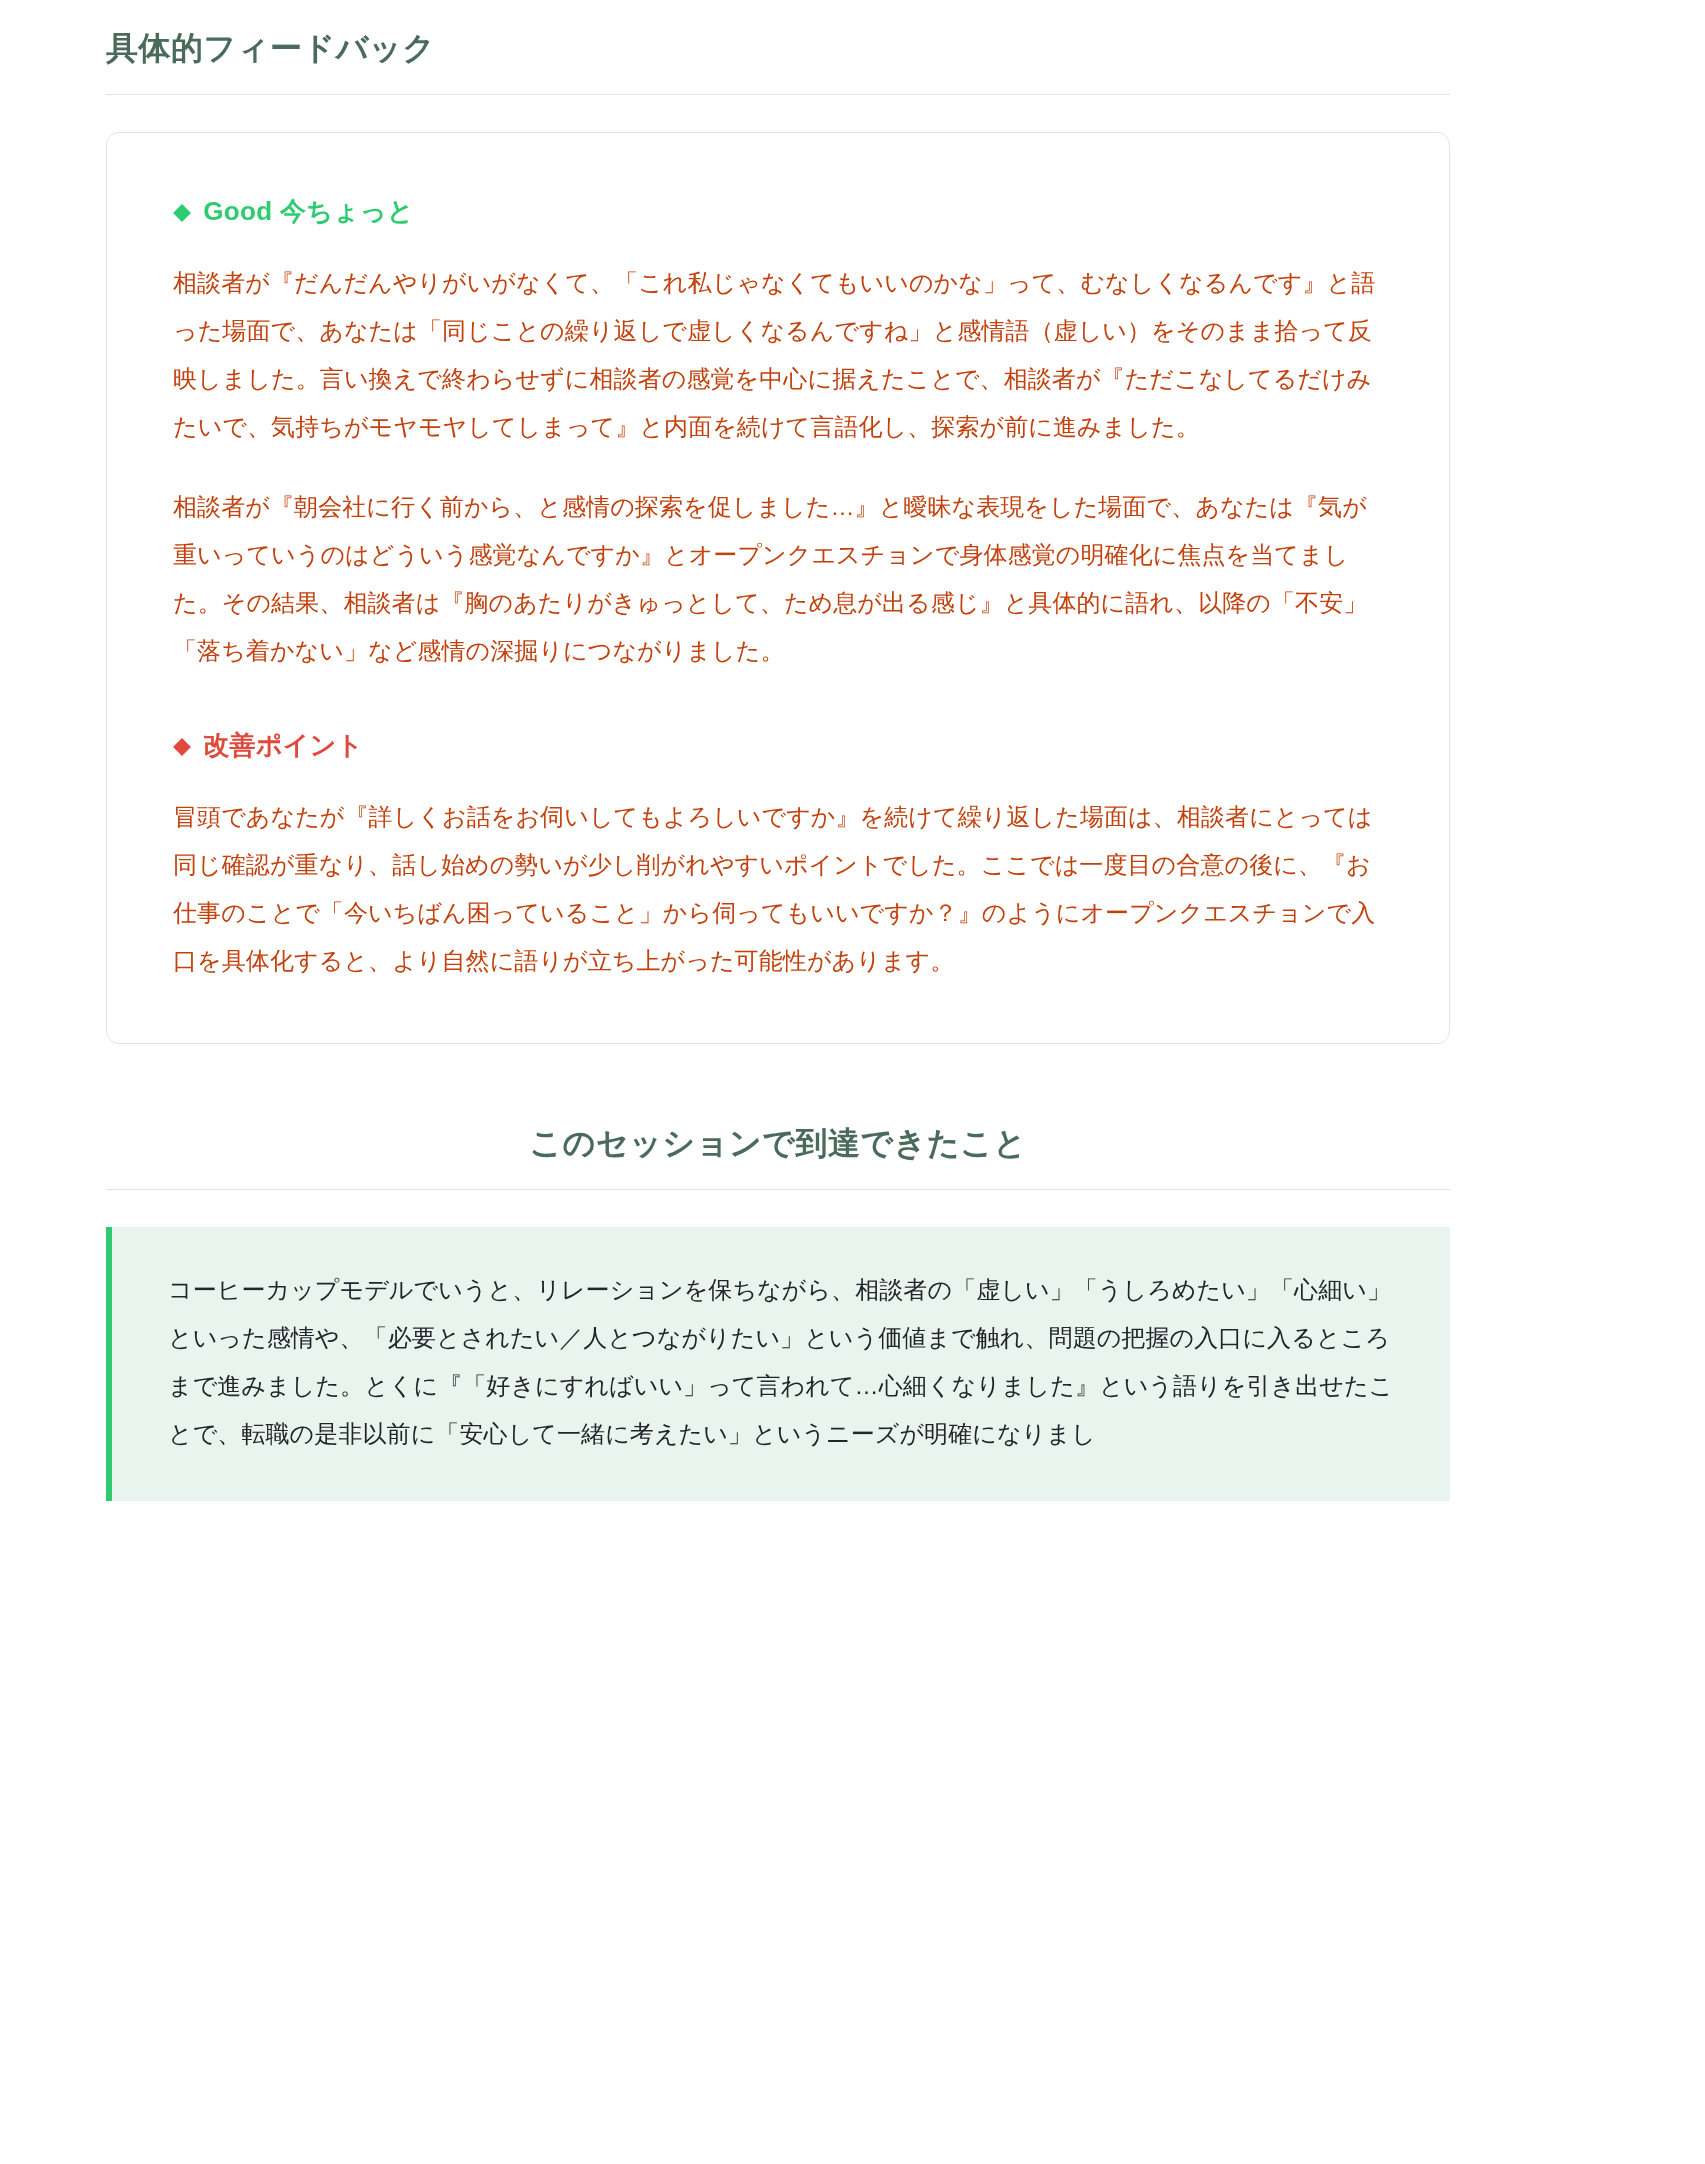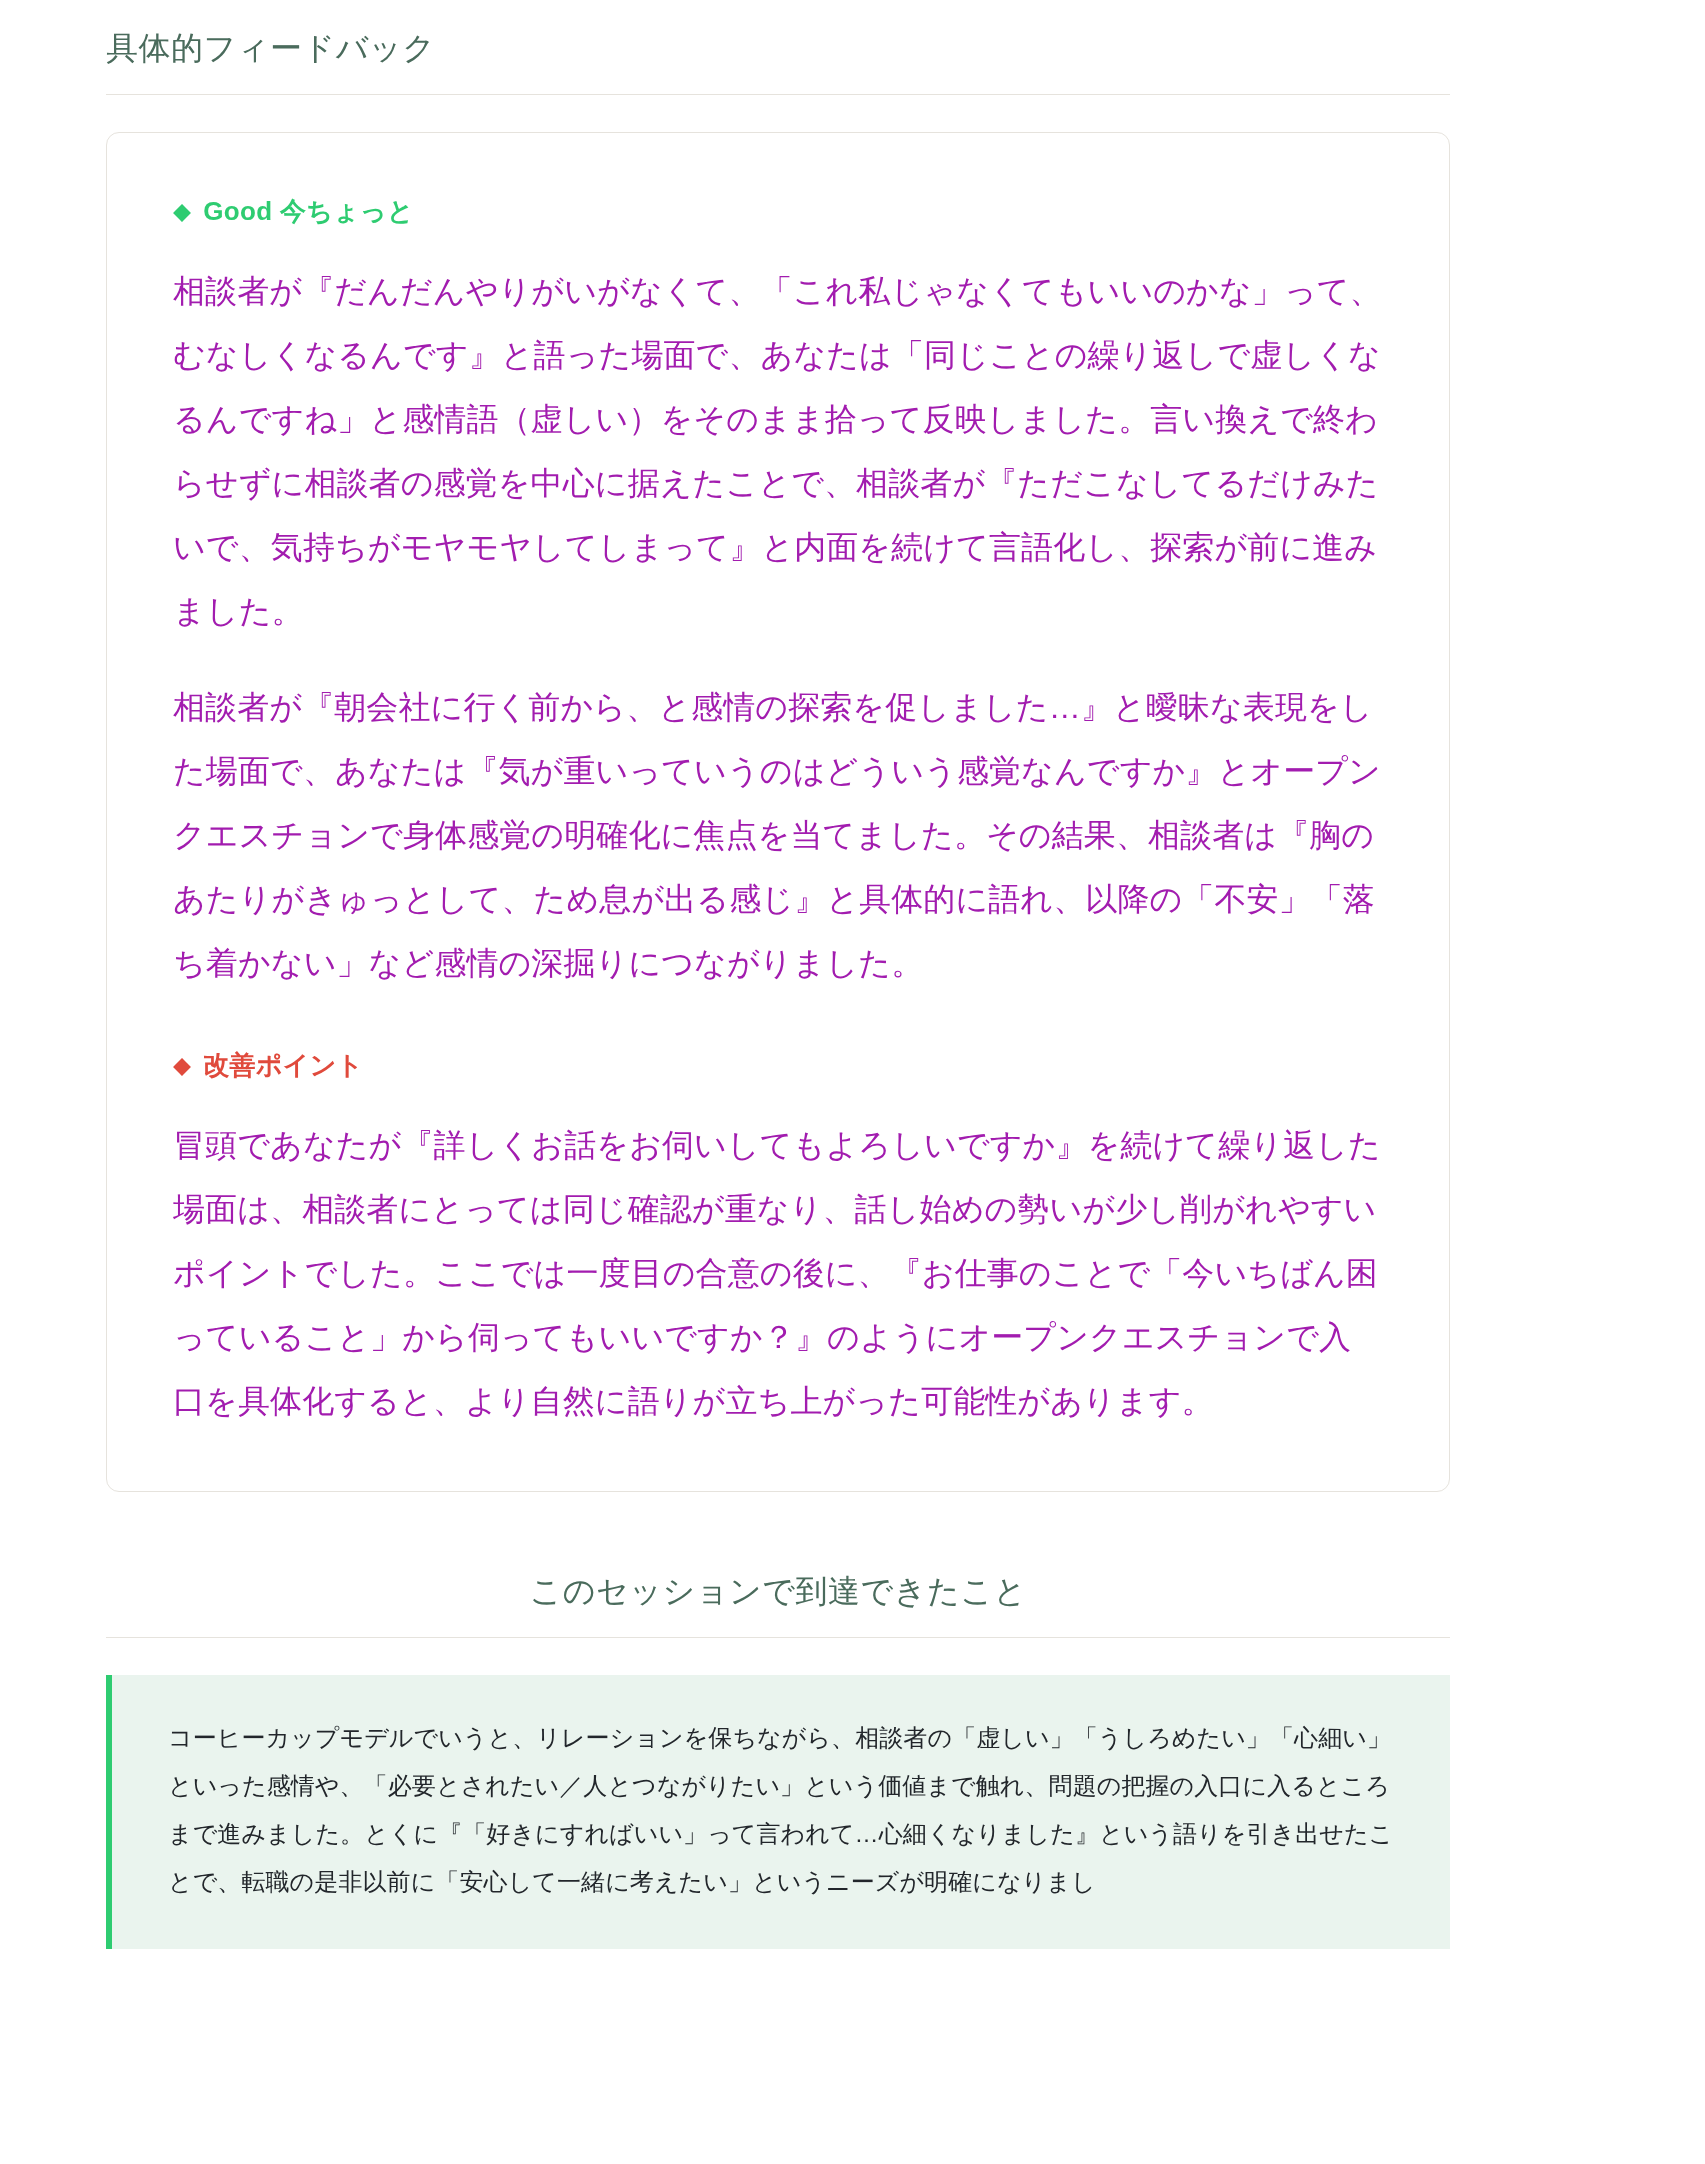--- a/index.html
+++ b/index.html
@@ -20,21 +20,21 @@
   .page {
     width: 1705px;
     padding: 0;
   }
 
   
   .section-head {
     margin: 0;
     padding: 0 0 24px 0;
     font-size: 32px;
-    font-weight: 400;
+    font-weight: 700;
     letter-spacing: 0.5px;
     color: #4a6b5c;
     line-height: 1.3;
   }
   .section-head-wrap {
     margin-left: 106px;
     margin-right: 255px;
     border-bottom: 0.9px solid #e6e3dd;
   }
   #head-feedback-wrap { padding-top: 28px; }
@@ -65,23 +65,23 @@
   .diamond {
     font-size: 23.4px;
     line-height: 1;
     display: inline-block;
     transform: translateY(0.9px);
   }
 
   
   .para {
     margin: 0 0 32px 0;
-    font-size: 32px;
+    font-size: 24px;
     line-height: 2.0;
-    color: #a21caf;
+    color: #c2410c;
     letter-spacing: 0.1px;
     text-align: left;
   }
   .para:last-child { margin-bottom: 0; }
 
   .block + .block { margin-top: 0; }
 
   
   .achieved-section { margin-top: 79px; }
 

